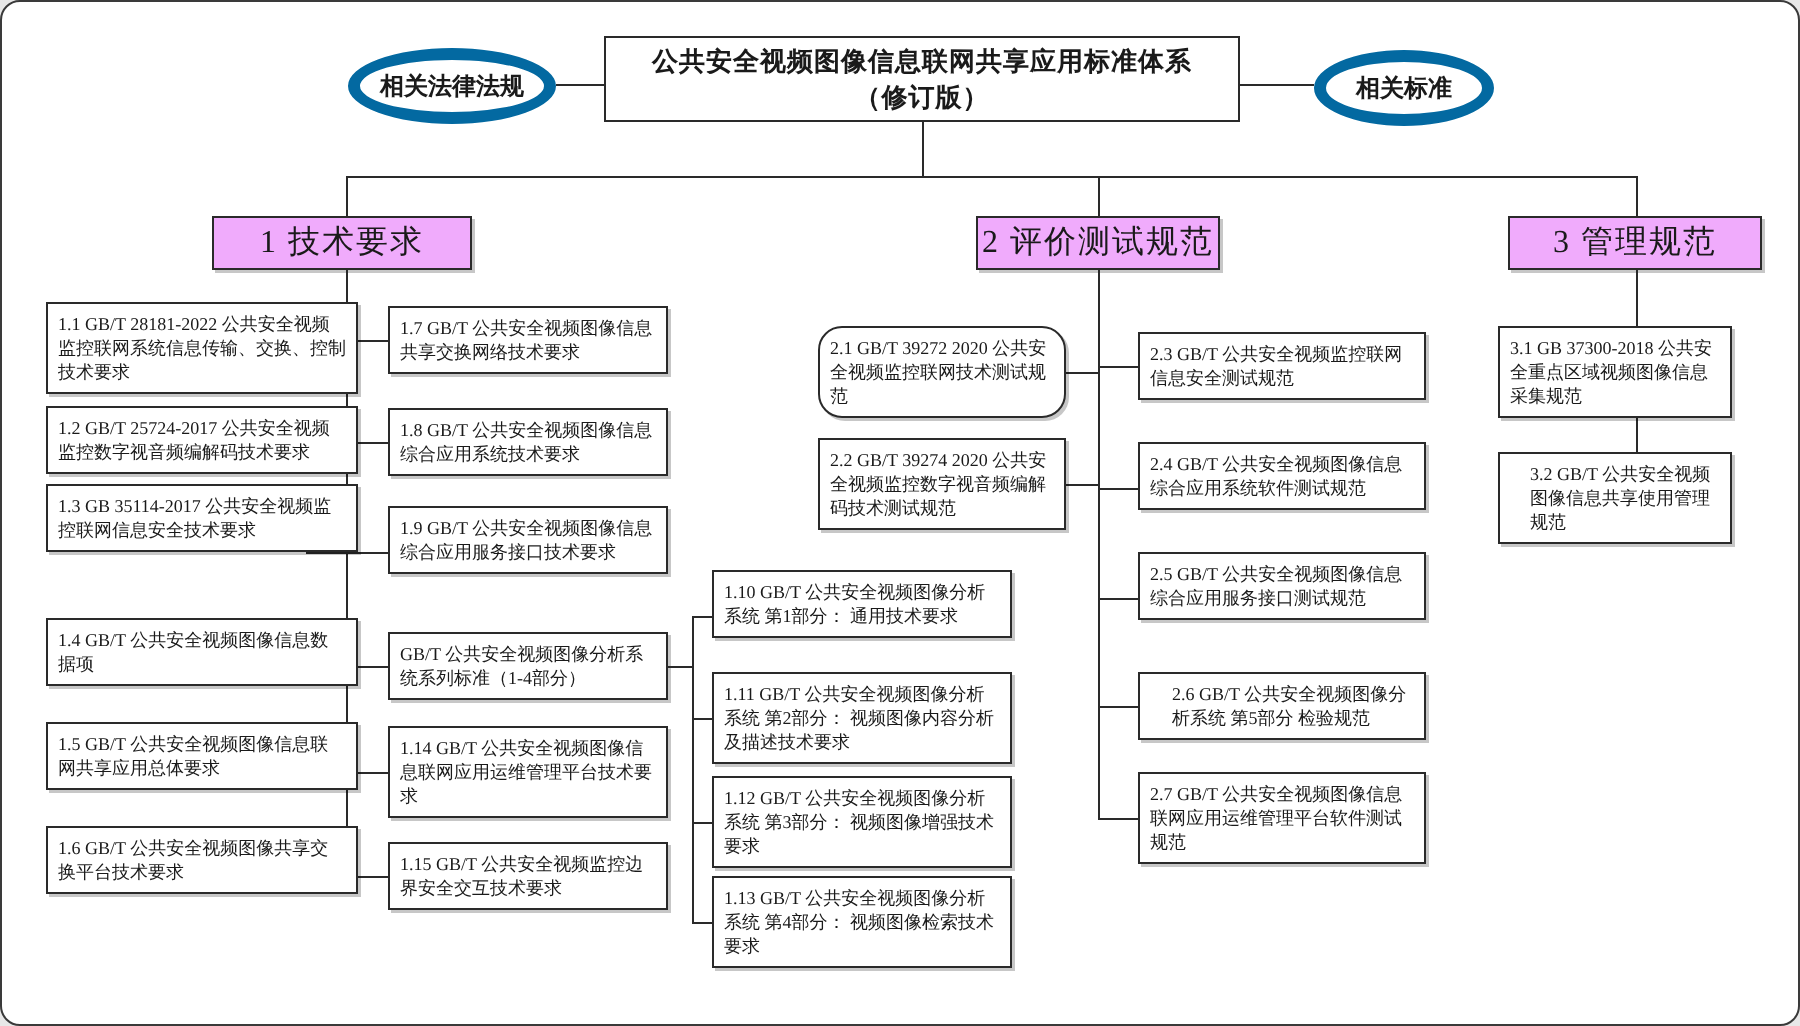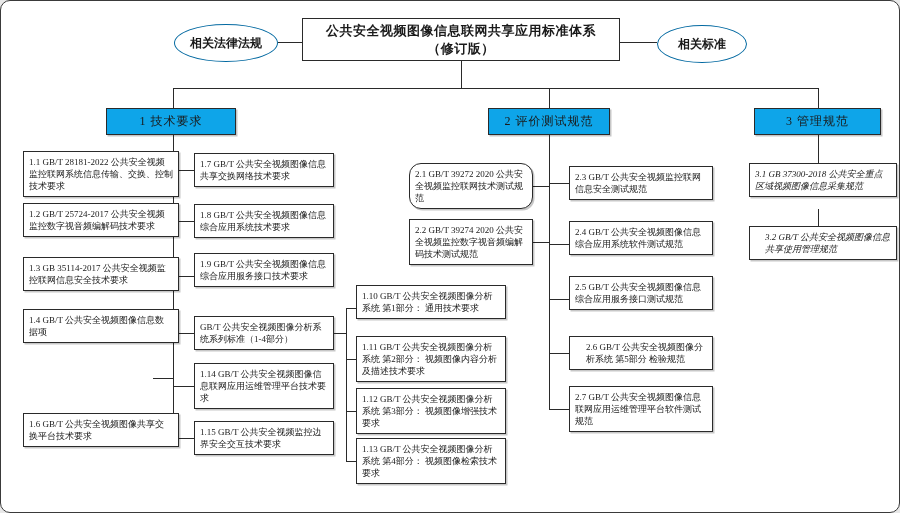--- a/index.html
+++ b/index.html
@@ -11,42 +11,42 @@
   }
   .line{position:absolute;background:#2a2a2a;}
   .h{height:1px;}
   .v{width:1px;}
   .node{
     position:absolute;border:1px solid #2a2a2a;background:#fff;
     font-size:9px;line-height:12px;padding:4px 5px;text-align:left;
     box-shadow:1.5px 1.5px 0 rgba(0,0,0,0.22);
   }
   .header{
-    position:absolute;border:1px solid #2a2a2a;background:#0ea5e9;
-    font-size:12px;display:flex;align-items:center;justify-content:center;
+    position:absolute;border:1px solid #2a2a2a;background:#f0abfc;
+    font-size:16px;display:flex;align-items:center;justify-content:center;
     box-shadow:1.5px 1.5px 0 rgba(0,0,0,0.22);letter-spacing:1px;
   }
   .ellipse{
-    position:absolute;border:1px solid #0369a1;border-radius:50%;background:#fff;
+    position:absolute;border:6px solid #0369a1;border-radius:50%;background:#fff;
     display:flex;align-items:center;justify-content:center;
     font-size:12px;font-weight:bold;
   }
   #title-box{
     position:absolute;left:301px;top:17px;width:318px;height:43px;
     border:1px solid #2a2a2a;background:#fff;
     display:flex;flex-direction:column;align-items:center;justify-content:center;
     font-size:13px;font-weight:bold;line-height:18px;letter-spacing:0.5px;
   }
   
   .wA{left:22px;width:156px;}
   .wB{left:193px;width:140px;}
   .wC{left:355px;width:150px;}
   .wD{left:408px;width:124px;}
   .wE{left:568px;width:144px;}
-  .wF{left:748px;width:148px;font-style:italic;}
+  .wF{left:748px;width:117px;}
 </style>
 </head>
 <body>
 
 <div id="canvas">
 
   <div class="ellipse" style="left:173px;top:23px;width:104px;height:38px;">
     <span>相关法律法规</span>
   </div>
 
@@ -86,22 +86,23 @@
   <div class="line h" style="left:152px;top:429px;width:20px;"></div>
   <div class="line h" style="left:172px;top:169px;width:21px;"></div>
   <div class="line h" style="left:172px;top:220px;width:21px;"></div>
   <div class="line h" style="left:172px;top:275px;width:21px;"></div>
   <div class="line h" style="left:172px;top:332px;width:21px;"></div>
   <div class="line h" style="left:172px;top:385px;width:21px;"></div>
   <div class="line h" style="left:172px;top:437px;width:21px;"></div>
 
   <div class="node wA" style="top:150px;">1.1 GB/T 28181-2022 公共安全视频监控联网系统信息传输、交换、控制技术要求</div>
   <div class="node wA" style="top:202px;">1.2 GB/T 25724-2017 公共安全视频监控数字视音频编解码技术要求</div>
-  <div class="node wA" style="top:256px;">1.3 GB 35114-2017 公共安全视频监控联网信息安全技术要求</div>
+  <div class="node wA" style="top:241px;">1.3 GB 35114-2017 公共安全视频监控联网信息安全技术要求</div>
   <div class="node wA" style="top:308px;">1.4 GB/T 公共安全视频图像信息数据项</div>
+  <div class="node wA" style="top:360px;">1.5 GB/T 公共安全视频图像信息联网共享应用总体要求</div>
   <div class="node wA" style="top:412px;">1.6 GB/T 公共安全视频图像共享交换平台技术要求</div>
 
   <div class="node wB" style="top:152px;">1.7 GB/T 公共安全视频图像信息共享交换网络技术要求</div>
   <div class="node wB" style="top:203px;">1.8 GB/T 公共安全视频图像信息综合应用系统技术要求</div>
   <div class="node wB" style="top:252px;">1.9 GB/T 公共安全视频图像信息综合应用服务接口技术要求</div>
   <div class="node wB" style="top:315px;">GB/T 公共安全视频图像分析系统系列标准（1-4部分）</div>
   <div class="node wB" style="top:362px;">1.14 GB/T 公共安全视频图像信息联网应用运维管理平台技术要求</div>
   <div class="node wB" style="top:420px;">1.15 GB/T 公共安全视频监控边界安全交互技术要求</div>
 
   <div class="line h" style="left:333px;top:332px;width:12px;"></div>

